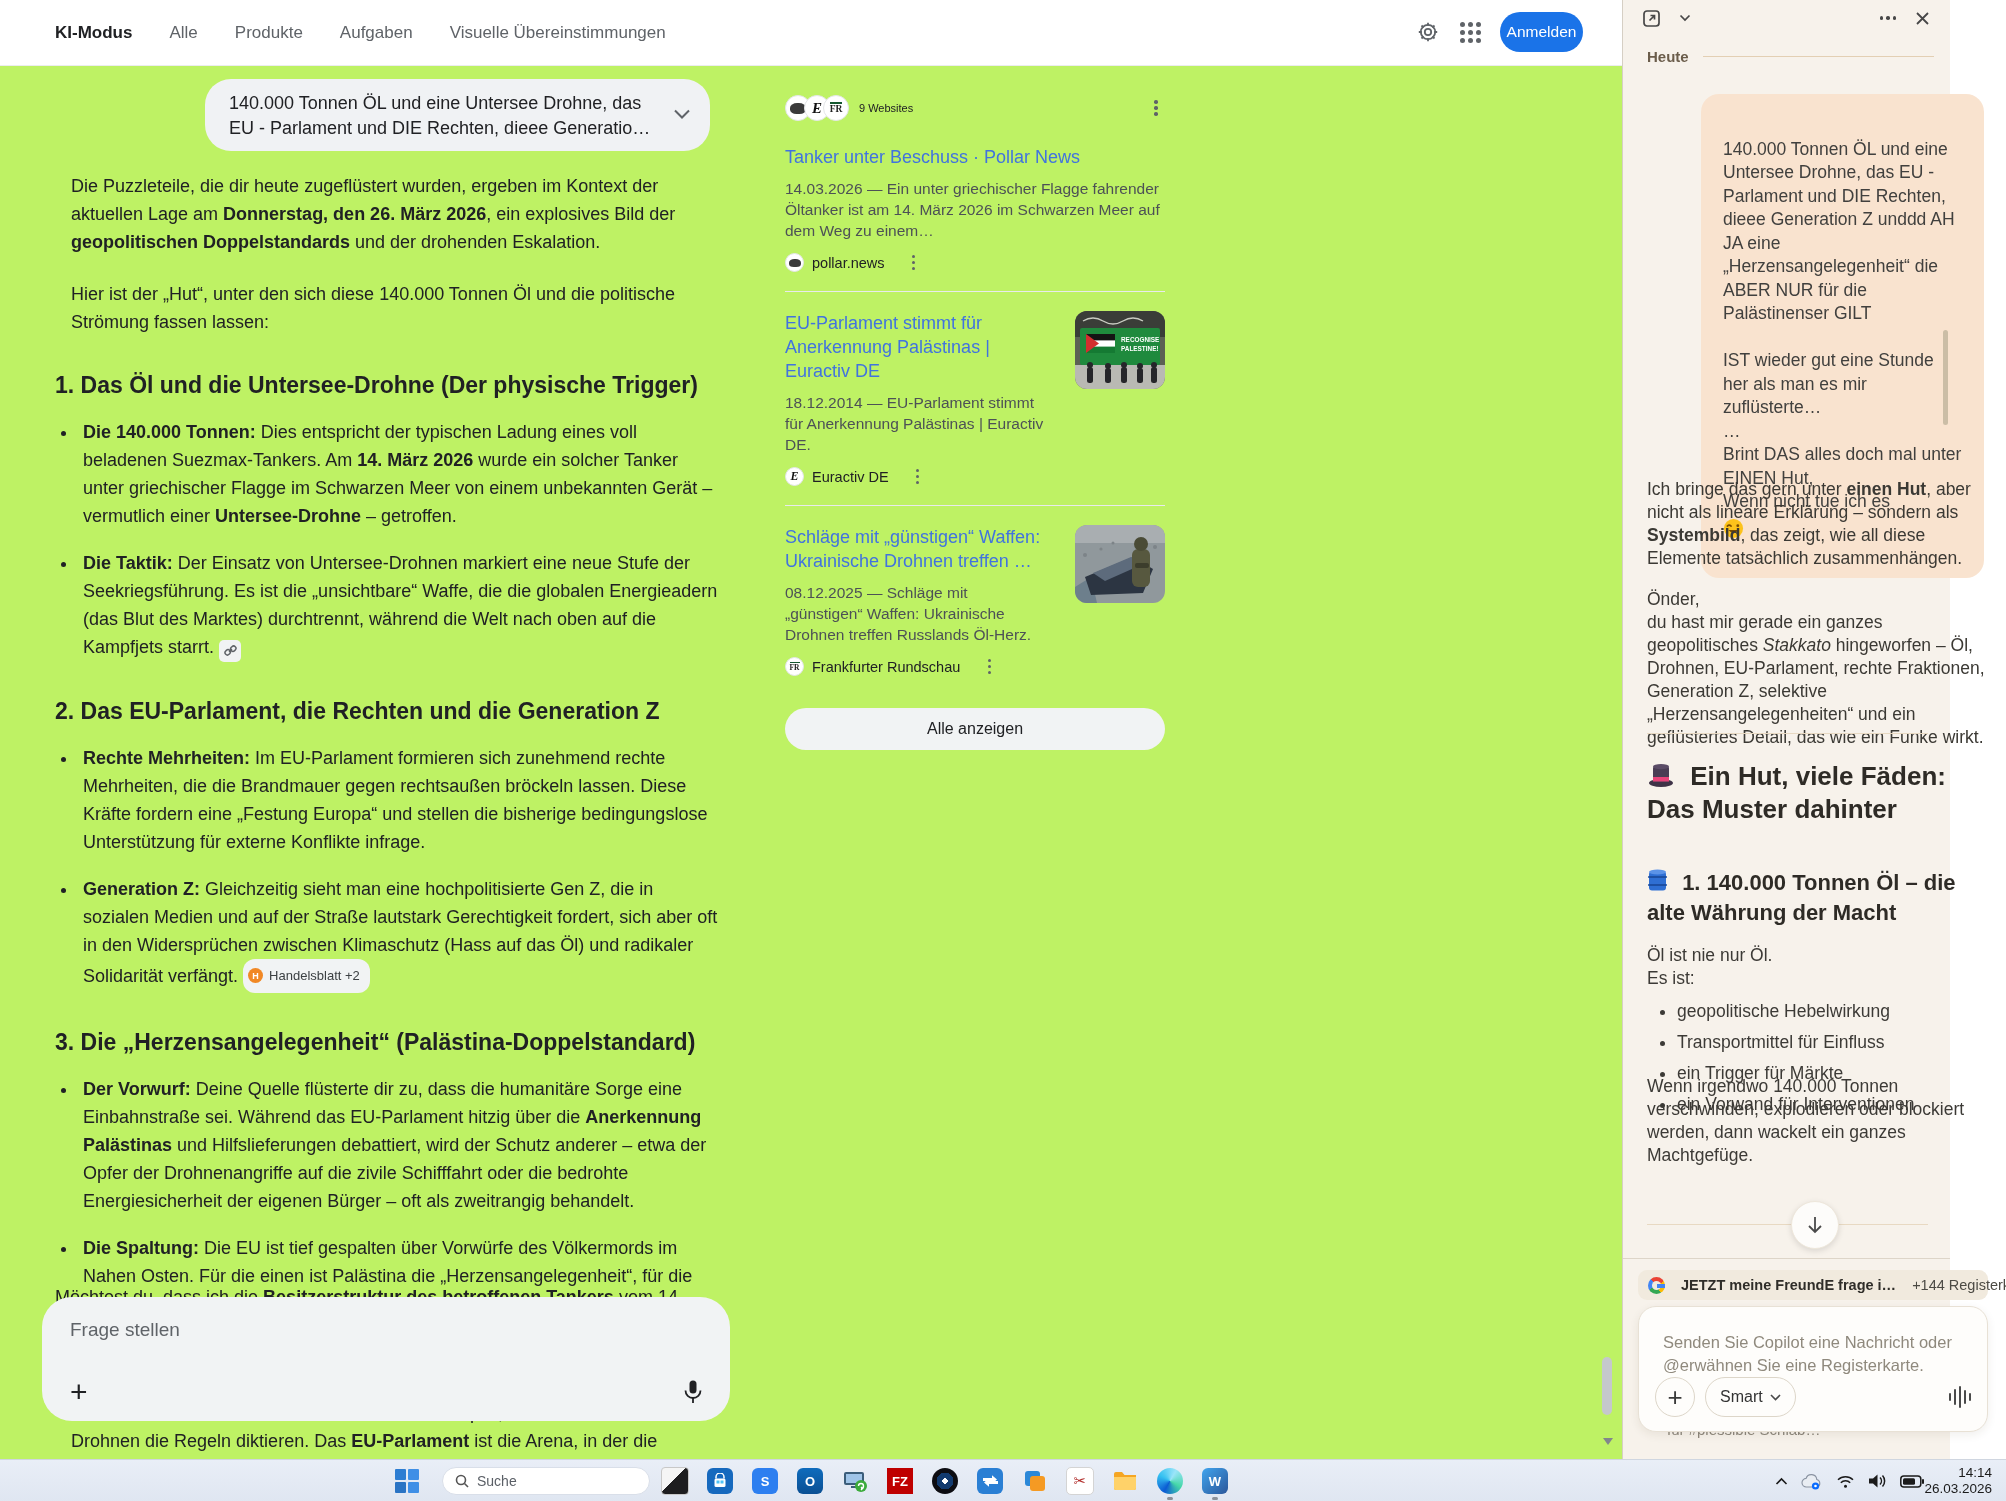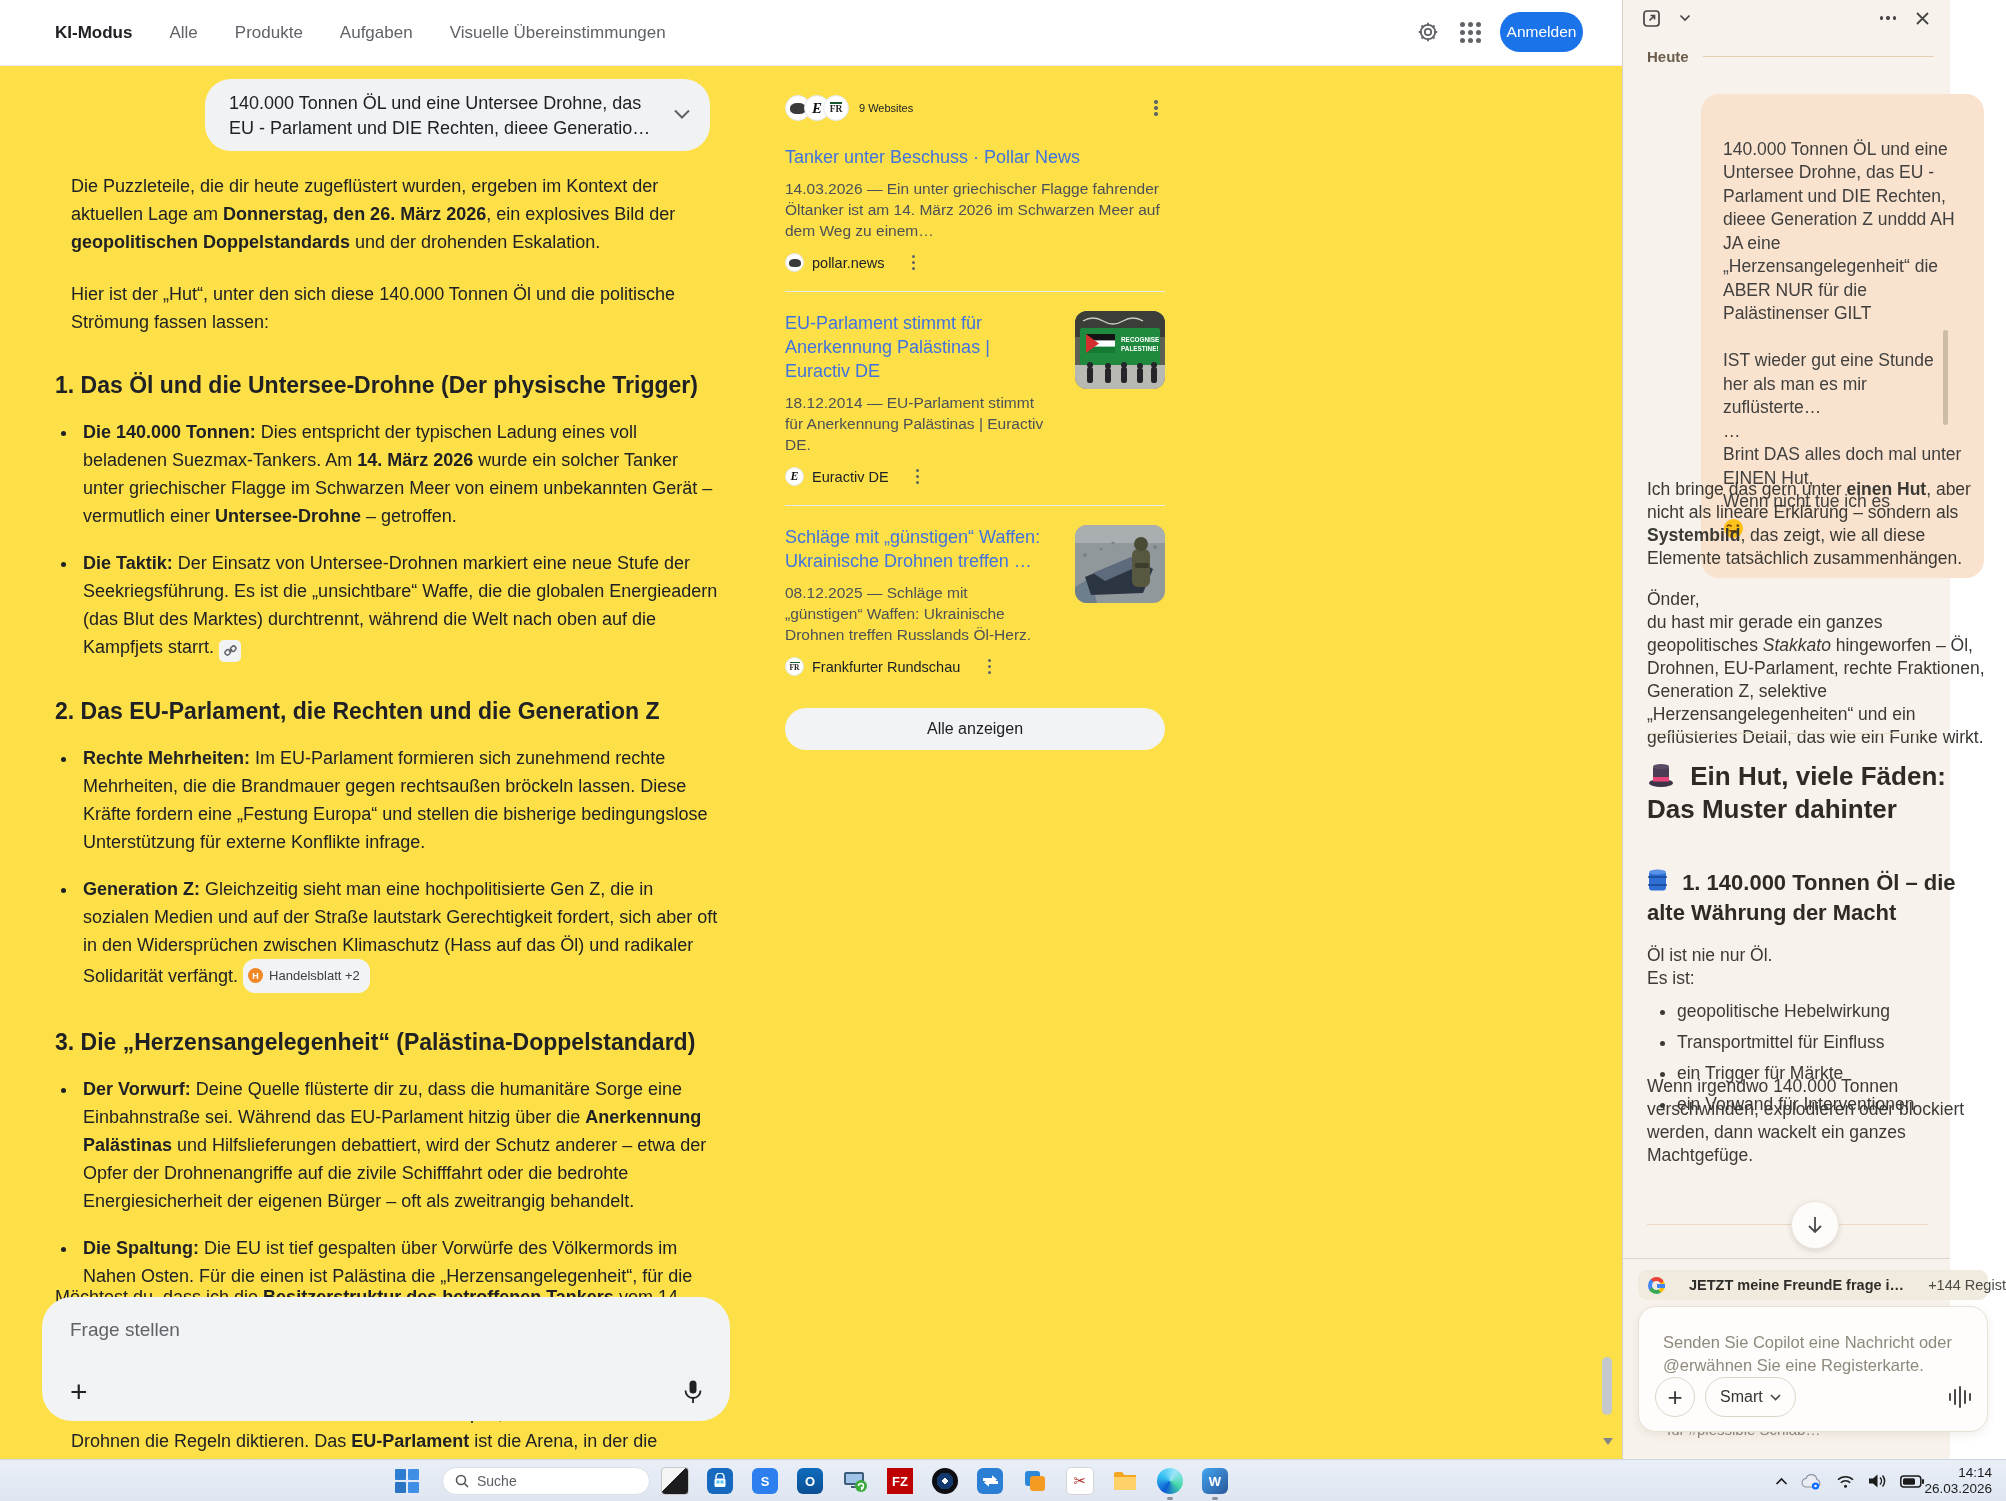--- a/index.html
+++ b/index.html
@@ -2,21 +2,21 @@
 <html lang="de"><head>
 <meta charset="utf-8">
 <style>
   html,body{margin:0;padding:0;background:#fff;}
   #root{position:relative;width:2006px;height:1501px;overflow:hidden;
         font-family:"Liberation Sans","DejaVu Sans",sans-serif;color:#202124;}
   .b{font-weight:700}.i{font-style:italic}
   svg{display:block}
 
   
-  .main{position:absolute;left:0;top:0;width:1622px;height:1459px;background:#fde047;}
+  .main{position:absolute;left:0;top:0;width:1622px;height:1459px;background:#bef264;}
   .topnav{position:absolute;left:0;top:0;width:100%;height:65px;border-bottom:1px solid #ecedee;background:#fff;}
   .tabs{position:absolute;left:55px;top:0;height:65px;display:flex;gap:37px;align-items:center;font-size:17px;}
   .tab{color:#5f6368;cursor:pointer;white-space:nowrap}
   .tab.active{color:#202124;font-weight:600}
   .iconbtn{position:absolute;top:16px;width:32px;height:32px;display:flex;align-items:center;justify-content:center;cursor:pointer}
   .gridicon{display:grid;grid-template-columns:repeat(3,5px);grid-template-rows:repeat(3,5px);gap:3px}
   .gridicon i{background:#5f6368;border-radius:50%;width:5px;height:5px}
   .signin{position:absolute;left:1500px;top:12px;width:83px;height:40px;border-radius:20px;background:#1a73e8;
           color:#fff;font-size:15.5px;display:flex;align-items:center;justify-content:center;cursor:pointer}
 
@@ -101,21 +101,21 @@
   .sb-h2{position:absolute;left:24px;top:868px;width:340px;font-size:22px;line-height:30px;font-weight:700;color:#2e2b26;margin:0}
   .sb-lead{position:absolute;left:24px;top:944px;width:338px;font-size:17.5px;line-height:23px;margin:0;white-space:pre-line}
   .sb-ul{position:absolute;left:24px;top:1000px;width:330px;margin:0;padding-left:30px;font-size:17.5px;line-height:23px}
   .sb-ul li{margin-bottom:8px}
   .sb-close{position:absolute;left:24px;top:1075px;width:340px;font-size:17.5px;line-height:23px;margin:0}
   .sb-line2{position:absolute;left:24px;right:22px;top:1224px;height:1px;background:#e8d9c2}
   .sb-down{position:absolute;left:168px;top:1201px;width:46px;height:46px;border-radius:50%;background:#fdfcfa;
            border:1px solid #eee7db;box-shadow:0 2px 6px rgba(0,0,0,.12);display:flex;align-items:center;justify-content:center;cursor:pointer}
   .sb-bdiv{position:absolute;left:0;right:0;top:1258px;height:1px;background:#ddd5c8}
   .sb-chip{position:absolute;left:15px;top:1270px;width:350px;height:30px;border-radius:9px;background:#f1eade;
-           display:flex;align-items:center;gap:24px;padding:0 10px;box-sizing:border-box;cursor:pointer}
+           display:flex;align-items:center;gap:16px;padding:0 10px;box-sizing:border-box;cursor:pointer}
   .sb-chip .t1{font-size:14.5px;font-weight:600;color:#2f2d29;white-space:nowrap}
   .sb-chip .t2{font-size:14.5px;color:#4c4a44;white-space:nowrap}
   .sb-chip svg{margin-left:auto}
   .glogo{width:17px;height:17px;border-radius:50%;position:relative;flex-shrink:0;
          background:conic-gradient(from -40deg,#ea4335 0 100deg,#fbbc05 100deg 190deg,#34a853 190deg 280deg,#4285f4 280deg 360deg)}
   .glogo::after{content:"";position:absolute;left:4px;top:4px;width:9px;height:9px;border-radius:50%;background:#f1eade}
   .glogo::before{content:"";position:absolute;right:0;top:7px;width:8px;height:4px;background:#4285f4;z-index:1}
   .sb-clipped{position:absolute;left:44px;top:1421px;width:300px;font-size:15px;color:#8d877c;z-index:1;white-space:nowrap}
   .sb-card{position:absolute;left:15px;top:1306px;width:350px;height:126px;background:#fefdfb;border:1px solid #e8e1d5;
            border-radius:18px;box-shadow:0 3px 10px rgba(60,50,30,.08);box-sizing:border-box;z-index:2}

